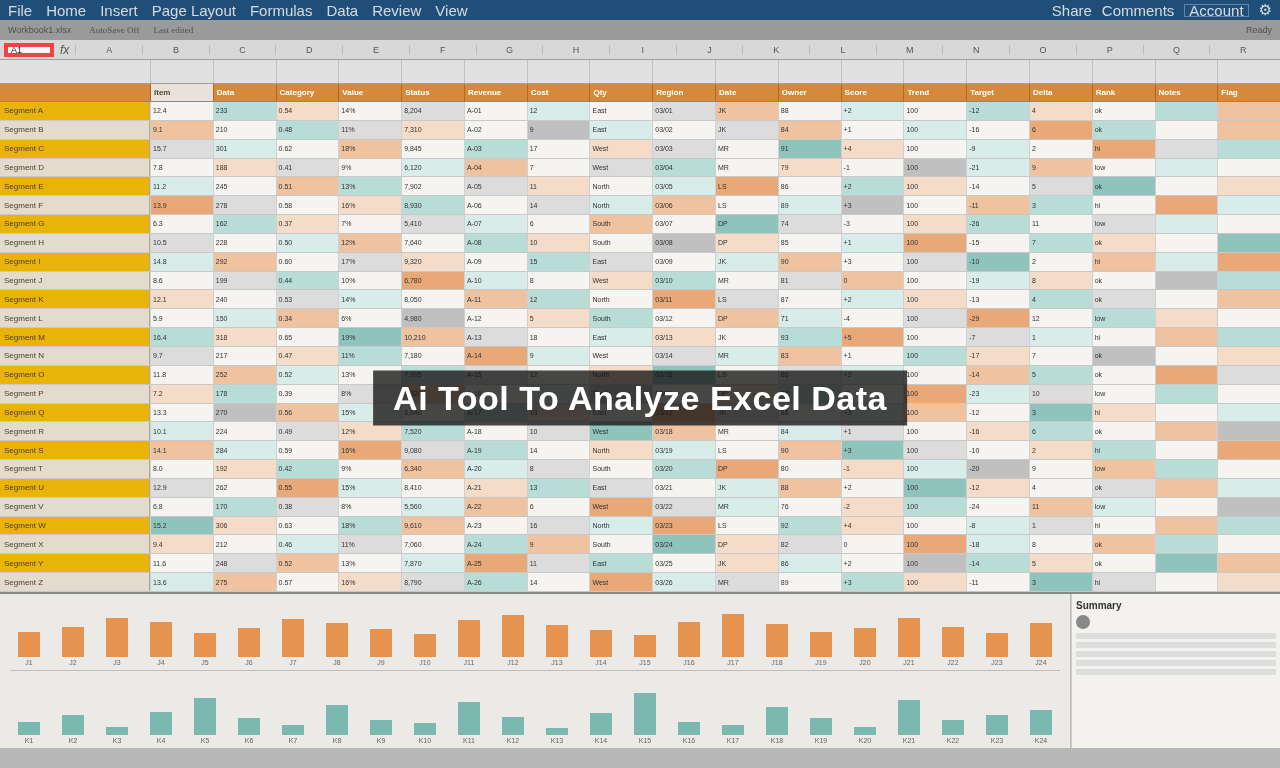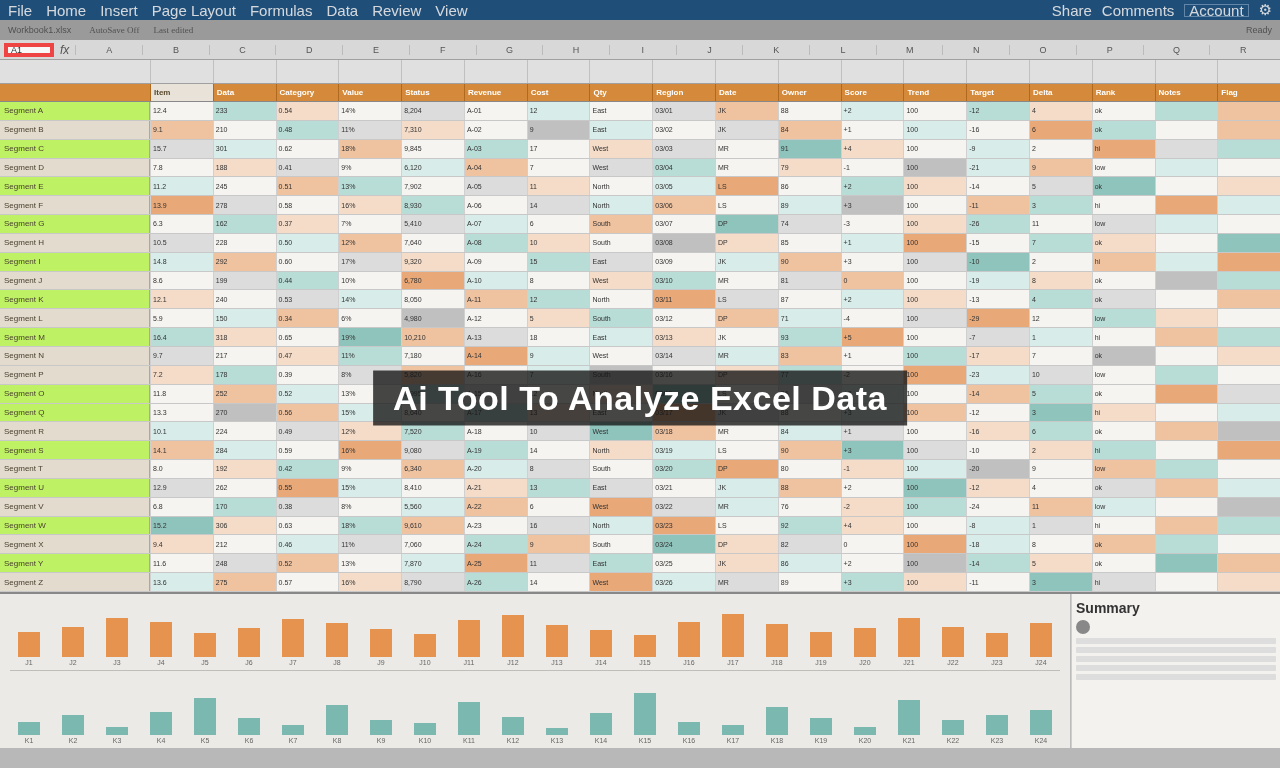--- a/index.html
+++ b/index.html
@@ -111,21 +111,21 @@
     display:flex; flex-direction:column;
     background:#fff;
     overflow:hidden;
   }
   .grow {
     flex:1; display:flex;
     border-bottom:1px solid #c8c8c8;
   }
   .rowlabel {
     width:150px;
-    background:#bef264;
+    background:#eab308;
     border-right:1px solid #b0a890;
     font-size:8px; color:#4a4030;
     display:flex; align-items:center;
     padding:0 4px;
     overflow:hidden; white-space:nowrap;
   }
   .rowlabel.alt { background:#e3dbcd; }
   .cells { flex:1; display:flex; }
   .cell {
     flex:1;
@@ -165,21 +165,21 @@
   .cbar.t  { background:#7bb8af; }
   .cbar-label { font-size:7px; color:#666; }
   .chart-panel {
     width: 210px;
     background:#f4f2ee;
     border-left:1px solid #bbb;
     display:flex;
   }
   .cp-col { flex:1; border-left:1px solid #d0cec8; padding:6px 4px; font-size:7px; color:#555; }
   .cp-col .cp-line { margin:3px 0; height:6px; background:#ddd; border-radius:1px; }
-  .cp-col .cp-head { font-size:14px; color:#333; margin-bottom:4px; font-weight:600; }
+  .cp-col .cp-head { font-size:10px; color:#333; margin-bottom:4px; font-weight:600; }
   .cp-badge { width:14px; height:14px; border-radius:50%; background:#888; margin:4px 0; }
 
   
   .overlay-caption {
     position:absolute;
     left:50%; top:398px;
     transform:translate(-50%,-50%);
     background:rgba(20,20,20,.78);
     color:#fff;
     font-size:34px;
@@ -610,20 +610,43 @@
         <div class="cell c-w">+1</div>
         <div class="cell c-t2">100</div>
         <div class="cell c-o3">-17</div>
         <div class="cell c-w">7</div>
         <div class="cell c-g">ok</div>
         <div class="cell c-w"></div>
         <div class="cell c-o3"> </div>
       </div>
     </div>
     <div class="grow">
+      <div class="rowlabel">Segment O</div>
+      <div class="cells">
+        <div class="cell c-w">11.8</div>
+        <div class="cell c-o2">252</div>
+        <div class="cell c-t3">0.52</div>
+        <div class="cell c-w">13%</div>
+        <div class="cell c-t2">7,995</div>
+        <div class="cell c-g2">A-15</div>
+        <div class="cell c-w">12</div>
+        <div class="cell c-o3">North</div>
+        <div class="cell c-t">03/15</div>
+        <div class="cell c-w">LS</div>
+        <div class="cell c-g2">86</div>
+        <div class="cell c-t3">+2</div>
+        <div class="cell c-w">100</div>
+        <div class="cell c-o2">-14</div>
+        <div class="cell c-t2">5</div>
+        <div class="cell c-w">ok</div>
+        <div class="cell c-o"></div>
+        <div class="cell c-g2"> </div>
+      </div>
+    </div>
+    <div class="grow">
       <div class="rowlabel alt">Segment P</div>
       <div class="cells">
         <div class="cell c-o3">7.2</div>
         <div class="cell c-t2">178</div>
         <div class="cell c-w">0.39</div>
         <div class="cell c-g2">8%</div>
         <div class="cell c-o2">5,820</div>
         <div class="cell c-w">A-16</div>
         <div class="cell c-t3">7</div>
         <div class="cell c-g">South</div>
@@ -633,43 +656,20 @@
         <div class="cell c-w">-2</div>
         <div class="cell c-o">100</div>
         <div class="cell c-t3">-23</div>
         <div class="cell c-g2">10</div>
         <div class="cell c-w">low</div>
         <div class="cell c-t2"></div>
         <div class="cell c-w"> </div>
       </div>
     </div>
     <div class="grow">
-      <div class="rowlabel">Segment O</div>
-      <div class="cells">
-        <div class="cell c-w">11.8</div>
-        <div class="cell c-o2">252</div>
-        <div class="cell c-t3">0.52</div>
-        <div class="cell c-w">13%</div>
-        <div class="cell c-t2">7,995</div>
-        <div class="cell c-g2">A-15</div>
-        <div class="cell c-w">12</div>
-        <div class="cell c-o3">North</div>
-        <div class="cell c-t">03/15</div>
-        <div class="cell c-w">LS</div>
-        <div class="cell c-g2">86</div>
-        <div class="cell c-t3">+2</div>
-        <div class="cell c-w">100</div>
-        <div class="cell c-o2">-14</div>
-        <div class="cell c-t2">5</div>
-        <div class="cell c-w">ok</div>
-        <div class="cell c-o"></div>
-        <div class="cell c-g2"> </div>
-      </div>
-    </div>
-    <div class="grow">
       <div class="rowlabel">Segment Q</div>
       <div class="cells">
         <div class="cell c-w">13.3</div>
         <div class="cell c-g">270</div>
         <div class="cell c-o2">0.56</div>
         <div class="cell c-t3">15%</div>
         <div class="cell c-w">8,640</div>
         <div class="cell c-t2">A-17</div>
         <div class="cell c-o3">13</div>
         <div class="cell c-w">East</div>

